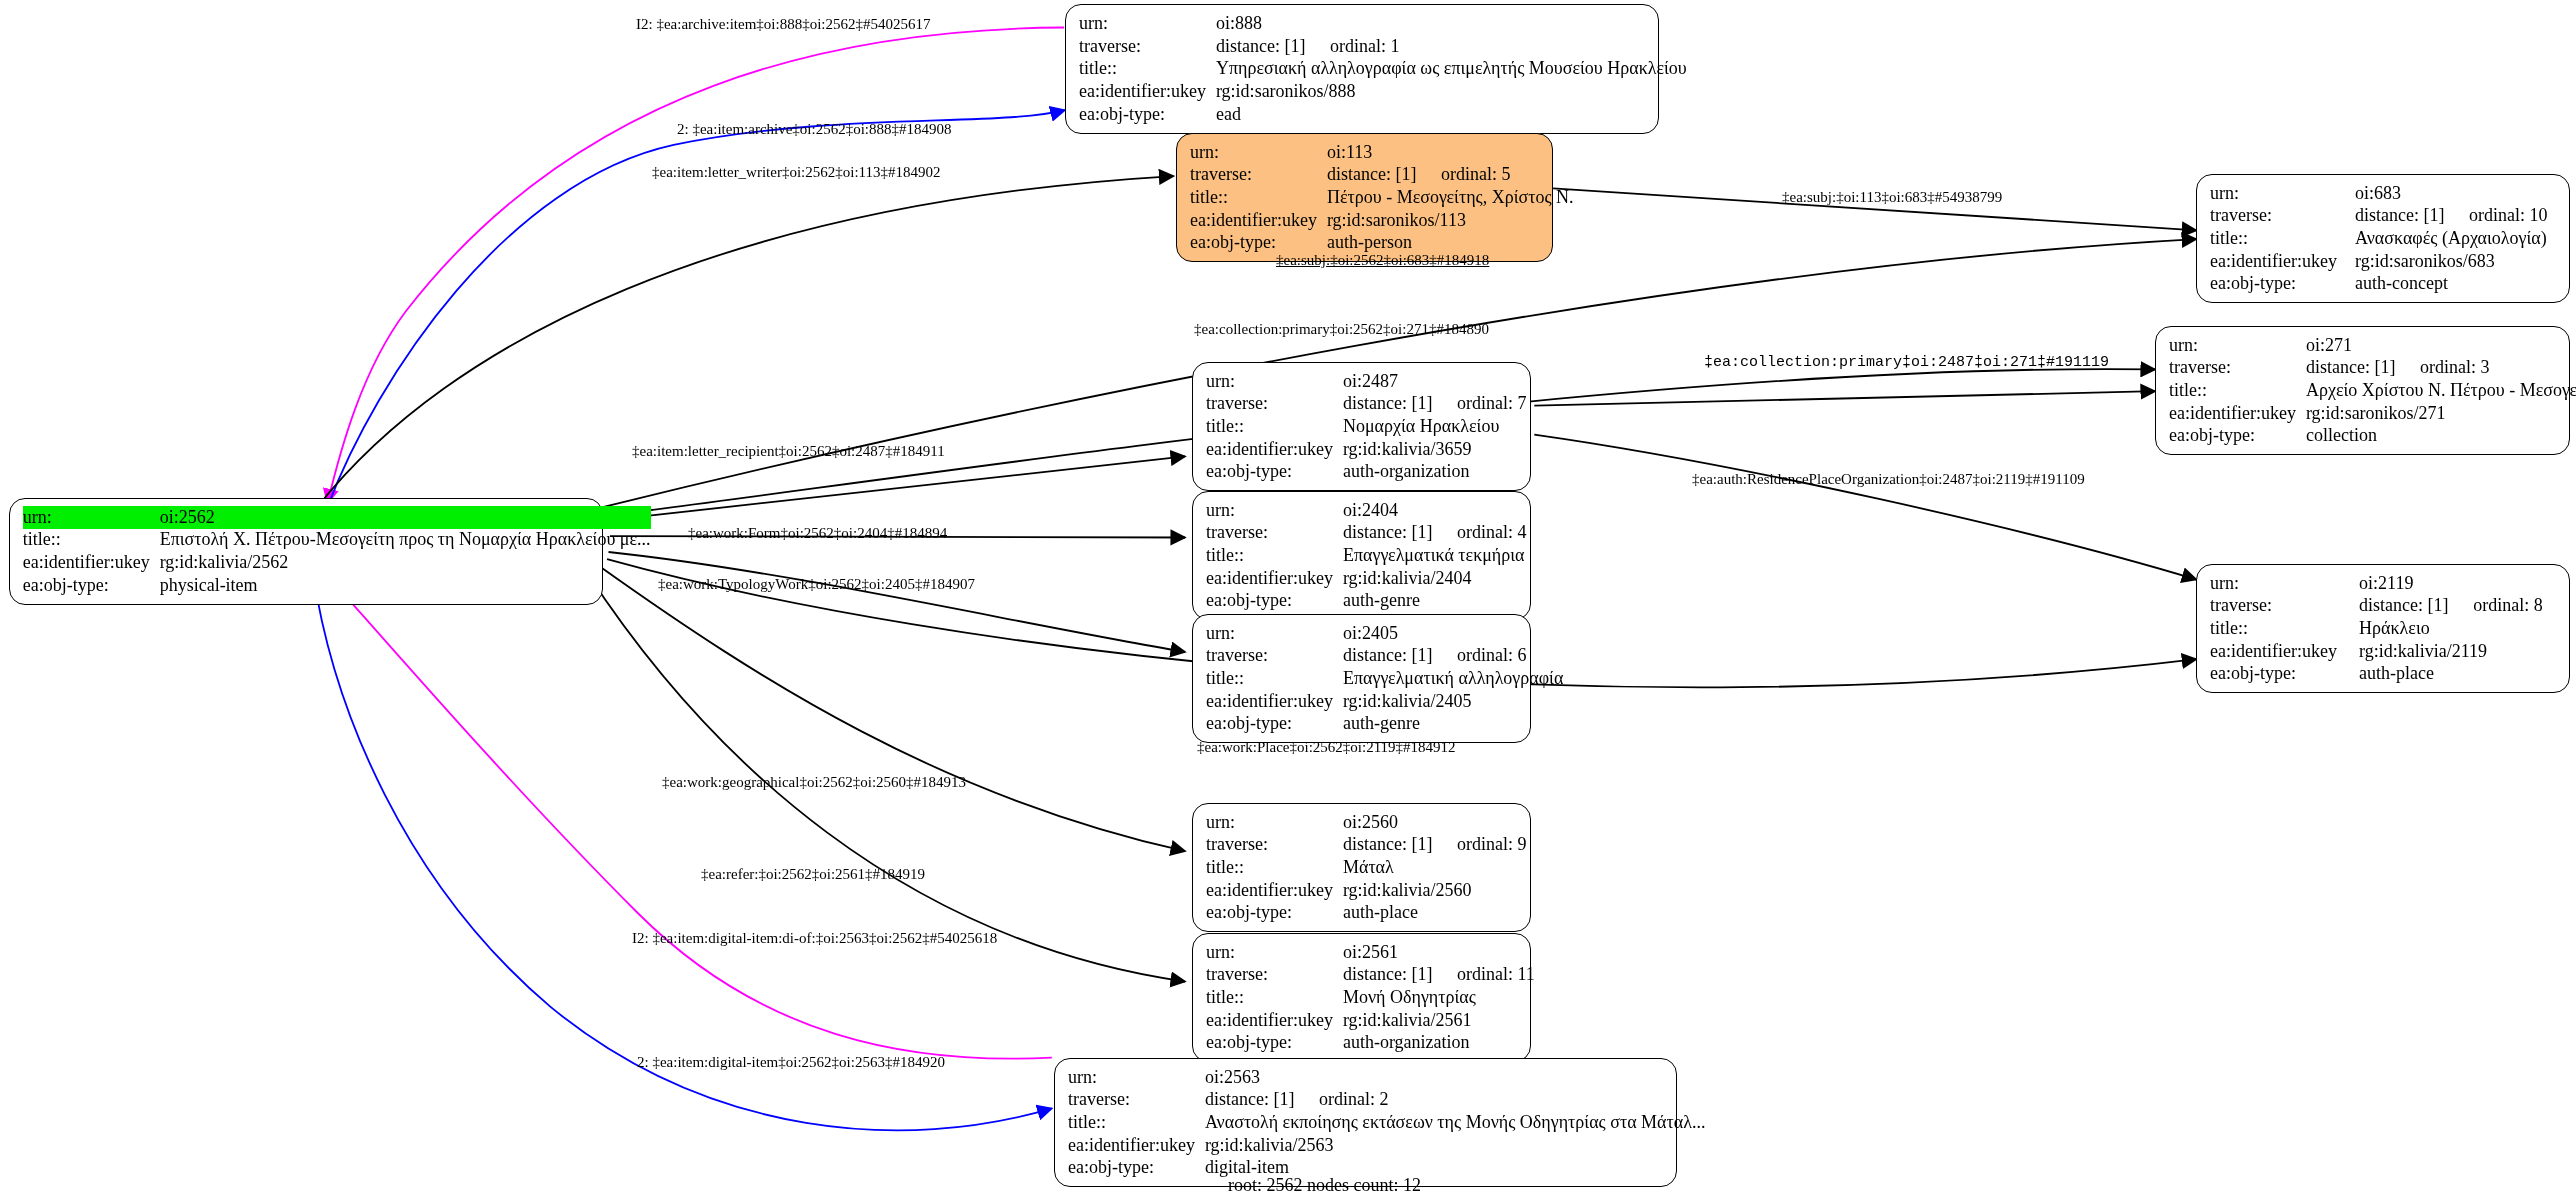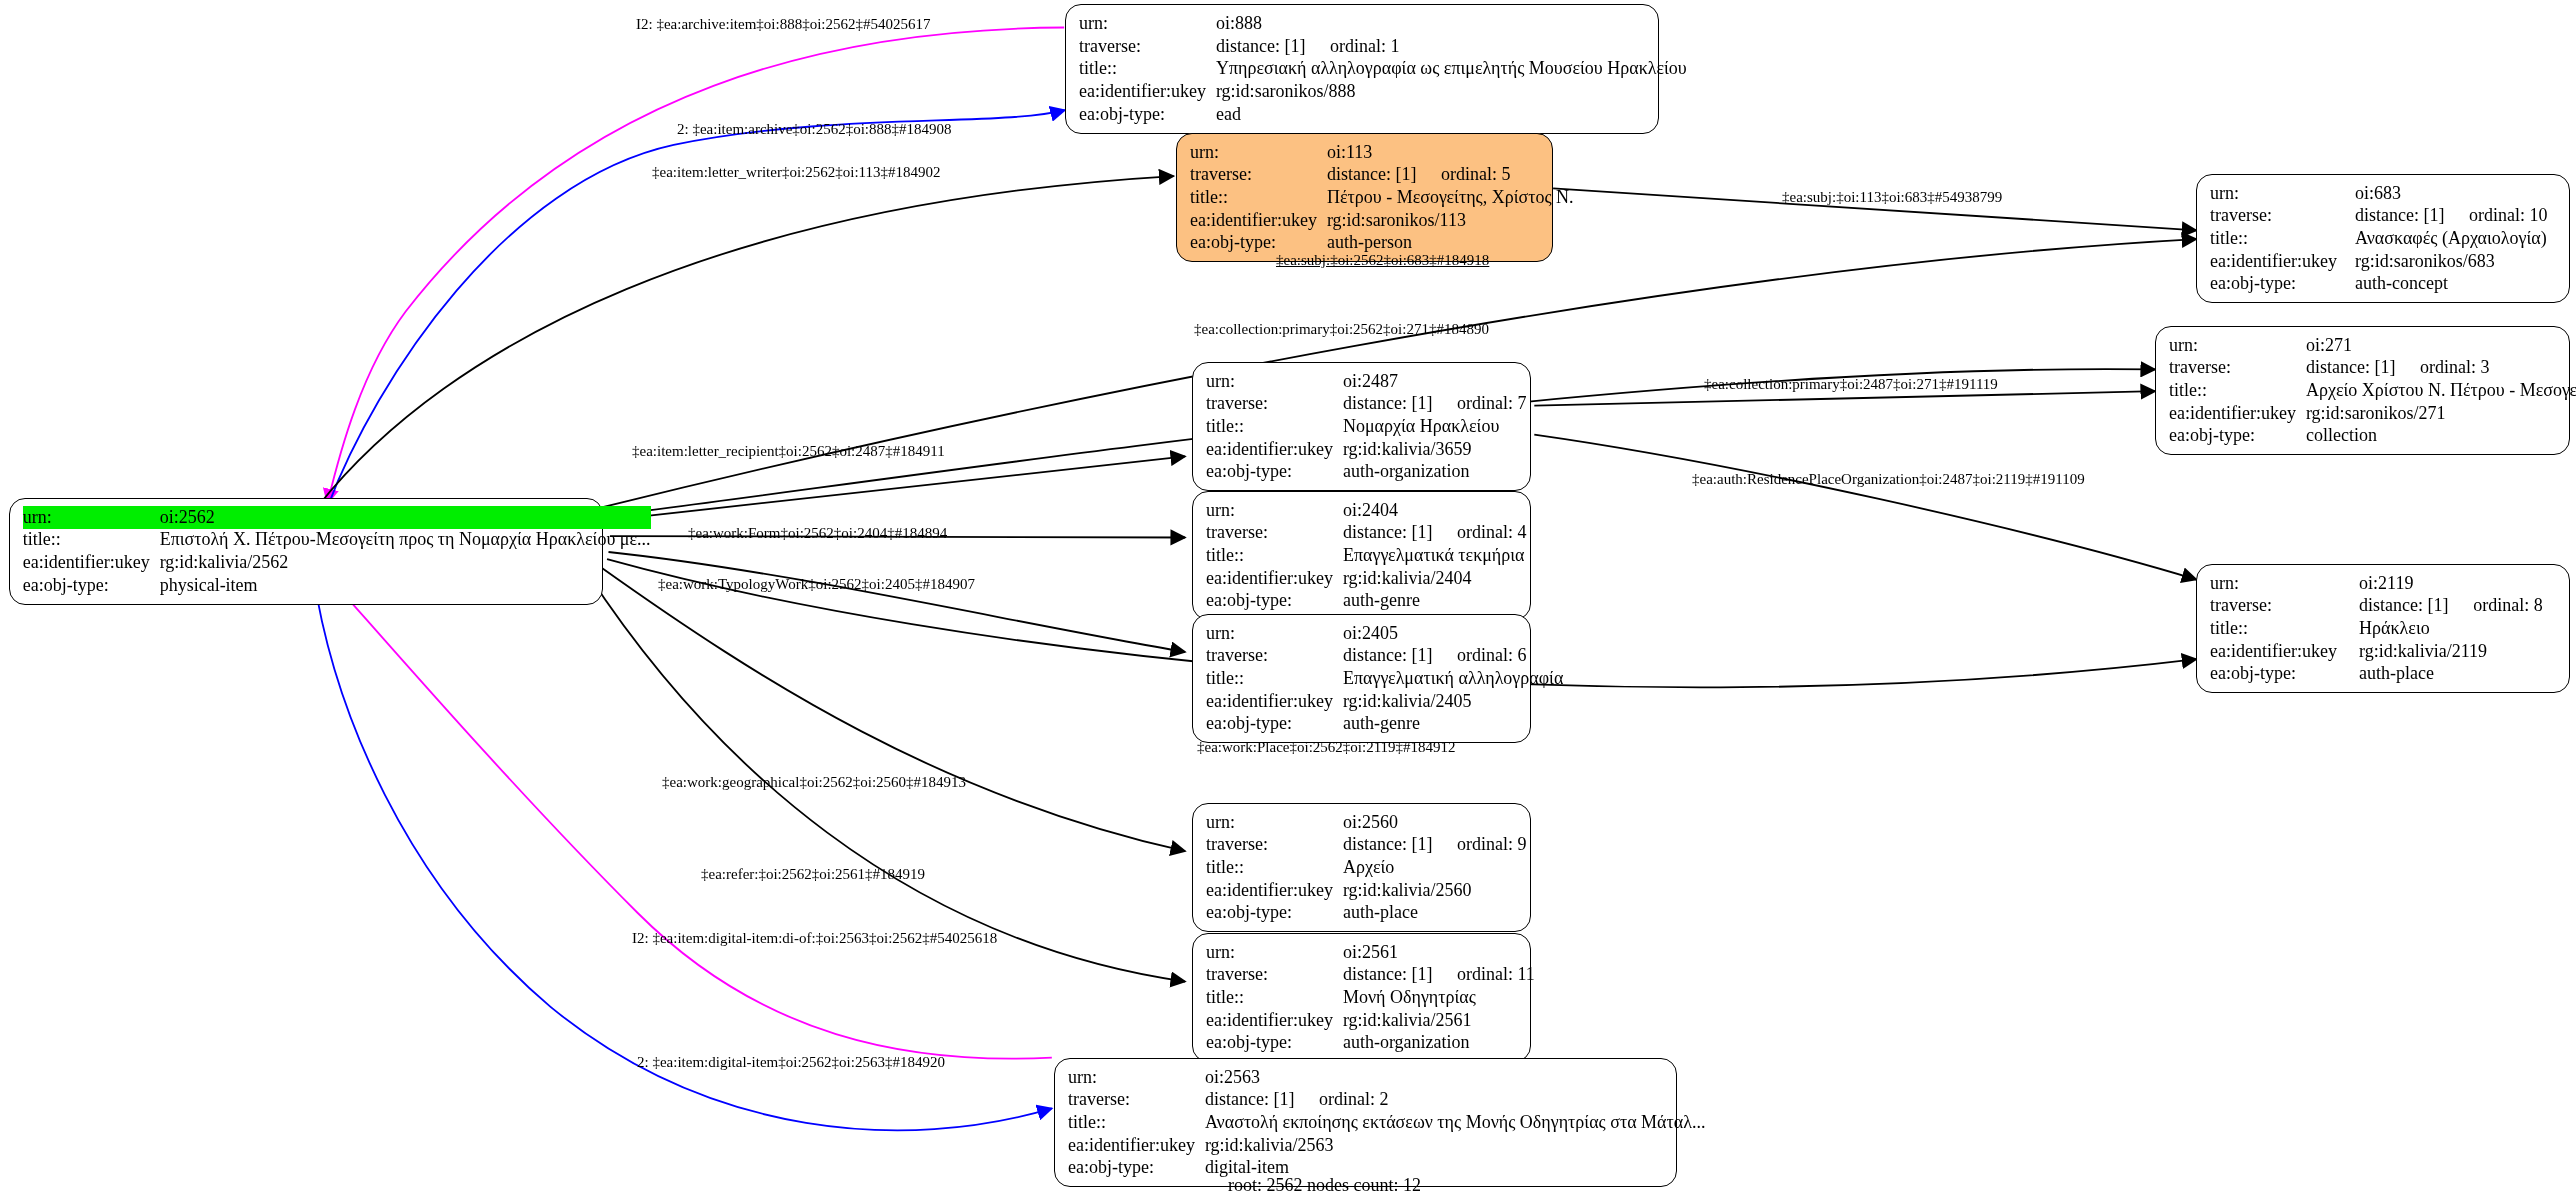--- a/index.html
+++ b/index.html
@@ -351,21 +351,21 @@
         <td class="v">oi:2560</td>
       </tr>
       <tr>
         <td class="k">traverse:</td>
         <td class="v trav">
           <span class="d">distance: [1]</span><span class="o">ordinal: 9</span>
         </td>
       </tr>
       <tr>
         <td class="k">title::</td>
-        <td class="v">Αρχείο</td>
+        <td class="v">Μάταλ</td>
       </tr>
       <tr>
         <td class="k">ea:identifier:ukey</td>
         <td class="v">rg:id:kalivia/2560</td>
       </tr>
       <tr>
         <td class="k">ea:obj-type:</td>
         <td class="v">auth-place</td>
       </tr>
     </tbody>
@@ -452,21 +452,21 @@
     </tbody>
       </table>
   </div>
 
   <div class="edge-label" style="left:636px;top:17.4px;">I2: ‡ea:archive:item‡oi:888‡oi:2562‡#54025617</div>
   <div class="edge-label" style="left:677px;top:122px;">2: ‡ea:item:archive‡oi:2562‡oi:888‡#184908</div>
   <div class="edge-label" style="left:652px;top:165px;">‡ea:item:letter_writer‡oi:2562‡oi:113‡#184902</div>
   <div class="edge-label" style="left:1782px;top:190px;">‡ea:subj:‡oi:113‡oi:683‡#54938799</div>
   <div class="edge-label" style="left:1276px;top:253px;text-decoration:underline;">‡ea:subj:‡oi:2562‡oi:683‡#184918</div>
   <div class="edge-label" style="left:1194px;top:322px;">‡ea:collection:primary‡oi:2562‡oi:271‡#184890</div>
-  <div class="edge-label" style="left:1704px;top:377px;">‡ea:collection:primary‡oi:2487‡oi:271‡#191119</div>
+  <div class="edge-label" style="left:1704px;top:355px;font-family:Liberation Mono, monospace;">‡ea:collection:primary‡oi:2487‡oi:271‡#191119</div>
   <div class="edge-label" style="left:632px;top:444px;">‡ea:item:letter_recipient‡oi:2562‡oi:2487‡#184911</div>
   <div class="edge-label" style="left:1692px;top:472px;">‡ea:auth:ResidencePlaceOrganization‡oi:2487‡oi:2119‡#191109</div>
   <div class="edge-label" style="left:688px;top:526px;">‡ea:work:Form‡oi:2562‡oi:2404‡#184894</div>
   <div class="edge-label" style="left:658px;top:577px;">‡ea:work:TypologyWork‡oi:2562‡oi:2405‡#184907</div>
   <div class="edge-label" style="left:1197px;top:740px;">‡ea:work:Place‡oi:2562‡oi:2119‡#184912</div>
   <div class="edge-label" style="left:662px;top:775px;">‡ea:work:geographical‡oi:2562‡oi:2560‡#184913</div>
   <div class="edge-label" style="left:701px;top:867px;">‡ea:refer:‡oi:2562‡oi:2561‡#184919</div>
   <div class="edge-label" style="left:632px;top:931px;">I2: ‡ea:item:digital-item:di-of:‡oi:2563‡oi:2562‡#54025618</div>
   <div class="edge-label" style="left:637px;top:1055px;">2: ‡ea:item:digital-item‡oi:2562‡oi:2563‡#184920</div>
 

